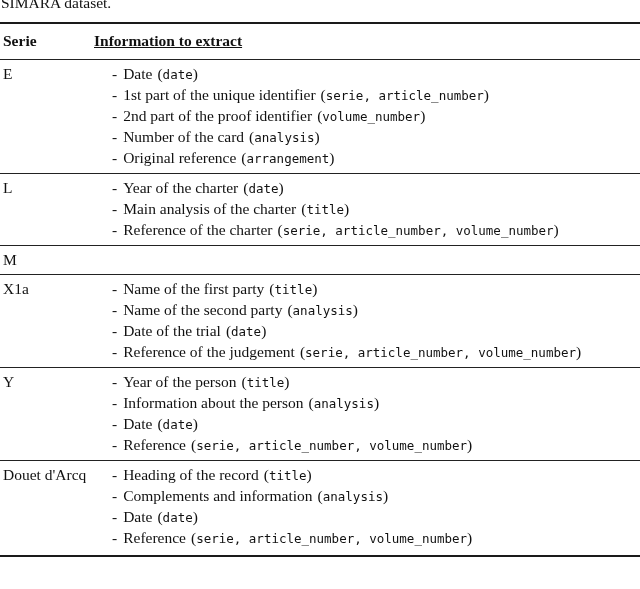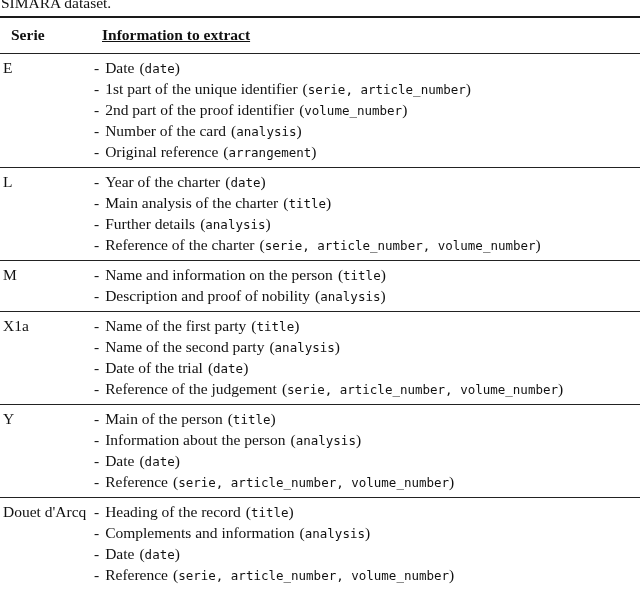--- a/index.html
+++ b/index.html
@@ -4,60 +4,60 @@
 <style>
   html, body { margin: 0; padding: 0; }
   body {
     width: 640px; height: 589px;
     background: #ffffff;
     color: #111111;
     font-family: "Liberation Serif", serif;
     overflow: hidden;
   }
   .caption-clip {
-    height: 16px;
+    height: 22px;
     overflow: hidden;
   }
   .caption {
     font-size: 15.5px;
     line-height: 18px;
     margin-top: -6px;
     padding-left: 1px;
     white-space: nowrap;
   }
   .ex-table {
     border-top: 2px solid #1a1a1a;
     border-bottom: 2px solid #1a1a1a;
   }
   .header-row {
     display: flex;
     align-items: baseline;
     border-bottom: 1px solid #222222;
-    padding: 7px 0 8px 8px;
+    padding: 7px 0 8px 0;
     font-weight: bold;
     font-size: 15.5px;
     line-height: 20px;
   }
   .col-serie {
     width: 94px;
     flex: 0 0 94px;
     padding-left: 3px;
     box-sizing: border-box;
   }
   .col-info { flex: 1 1 auto; text-decoration: underline; }
   .section {
     display: flex;
     padding: 4px 0;
     border-bottom: 1px solid #222222;
     font-size: 15.5px;
     line-height: 20px;
   }
   .section:last-child { border-bottom: none; }
   .section.last { padding-bottom: 6px; }
-  .items { flex: 1 1 auto; }
+  .items { flex: 1 1 auto; margin-left: 18px; }
   .item { white-space: nowrap; }
   .dash { margin-right: 6px; }
   .itext { margin-right: 5px; }
   code.field {
     font-family: "DejaVu Sans Mono", monospace;
     font-size: 12.5px;
   }
 </style>
 </head>
 <body>
@@ -84,47 +84,42 @@
         <div class="item"><span class="dash">-</span><span class="itext">Number of the card</span><span class="paren">(</span><code class="field">analysis</code><span class="paren">)</span></div>
         <div class="item"><span class="dash">-</span><span class="itext">Original reference</span><span class="paren">(</span><code class="field">arrangement</code><span class="paren">)</span></div>
       </div>
     </div>
 
     <div class="section">
       <div class="col-serie">L</div>
       <div class="items">
         <div class="item"><span class="dash">-</span><span class="itext">Year of the charter</span><span class="paren">(</span><code class="field">date</code><span class="paren">)</span></div>
         <div class="item"><span class="dash">-</span><span class="itext">Main analysis of the charter</span><span class="paren">(</span><code class="field">title</code><span class="paren">)</span></div>
-        <div class="item"><span class="dash">-</span><span class="itext">Further details</span><span class="paren">(</span><code class="field">analysis</code><span class="paren">)</span></div>
         <div class="item"><span class="dash">-</span><span class="itext">Reference of the charter</span><span class="paren">(</span><code class="field">serie, article_number, volume_number</code><span class="paren">)</span></div>
       </div>
     </div>
 
     <div class="section">
       <div class="col-serie">M</div>
-      <div class="items">
-        <div class="item"><span class="dash">-</span><span class="itext">Name and information on the person</span><span class="paren">(</span><code class="field">title</code><span class="paren">)</span></div>
-        <div class="item"><span class="dash">-</span><span class="itext">Description and proof of nobility</span><span class="paren">(</span><code class="field">analysis</code><span class="paren">)</span></div>
-      </div>
     </div>
 
     <div class="section">
       <div class="col-serie">X1a</div>
       <div class="items">
         <div class="item"><span class="dash">-</span><span class="itext">Name of the first party</span><span class="paren">(</span><code class="field">title</code><span class="paren">)</span></div>
         <div class="item"><span class="dash">-</span><span class="itext">Name of the second party</span><span class="paren">(</span><code class="field">analysis</code><span class="paren">)</span></div>
         <div class="item"><span class="dash">-</span><span class="itext">Date of the trial</span><span class="paren">(</span><code class="field">date</code><span class="paren">)</span></div>
         <div class="item"><span class="dash">-</span><span class="itext">Reference of the judgement</span><span class="paren">(</span><code class="field">serie, article_number, volume_number</code><span class="paren">)</span></div>
       </div>
     </div>
 
     <div class="section">
       <div class="col-serie">Y</div>
       <div class="items">
-        <div class="item"><span class="dash">-</span><span class="itext">Main of the person</span><span class="paren">(</span><code class="field">title</code><span class="paren">)</span></div>
+        <div class="item"><span class="dash">-</span><span class="itext">Year of the person</span><span class="paren">(</span><code class="field">title</code><span class="paren">)</span></div>
         <div class="item"><span class="dash">-</span><span class="itext">Information about the person</span><span class="paren">(</span><code class="field">analysis</code><span class="paren">)</span></div>
         <div class="item"><span class="dash">-</span><span class="itext">Date</span><span class="paren">(</span><code class="field">date</code><span class="paren">)</span></div>
         <div class="item"><span class="dash">-</span><span class="itext">Reference</span><span class="paren">(</span><code class="field">serie, article_number, volume_number</code><span class="paren">)</span></div>
       </div>
     </div>
 
     <div class="section last">
       <div class="col-serie">Douet d'Arcq</div>
       <div class="items">
         <div class="item"><span class="dash">-</span><span class="itext">Heading of the record</span><span class="paren">(</span><code class="field">title</code><span class="paren">)</span></div>

